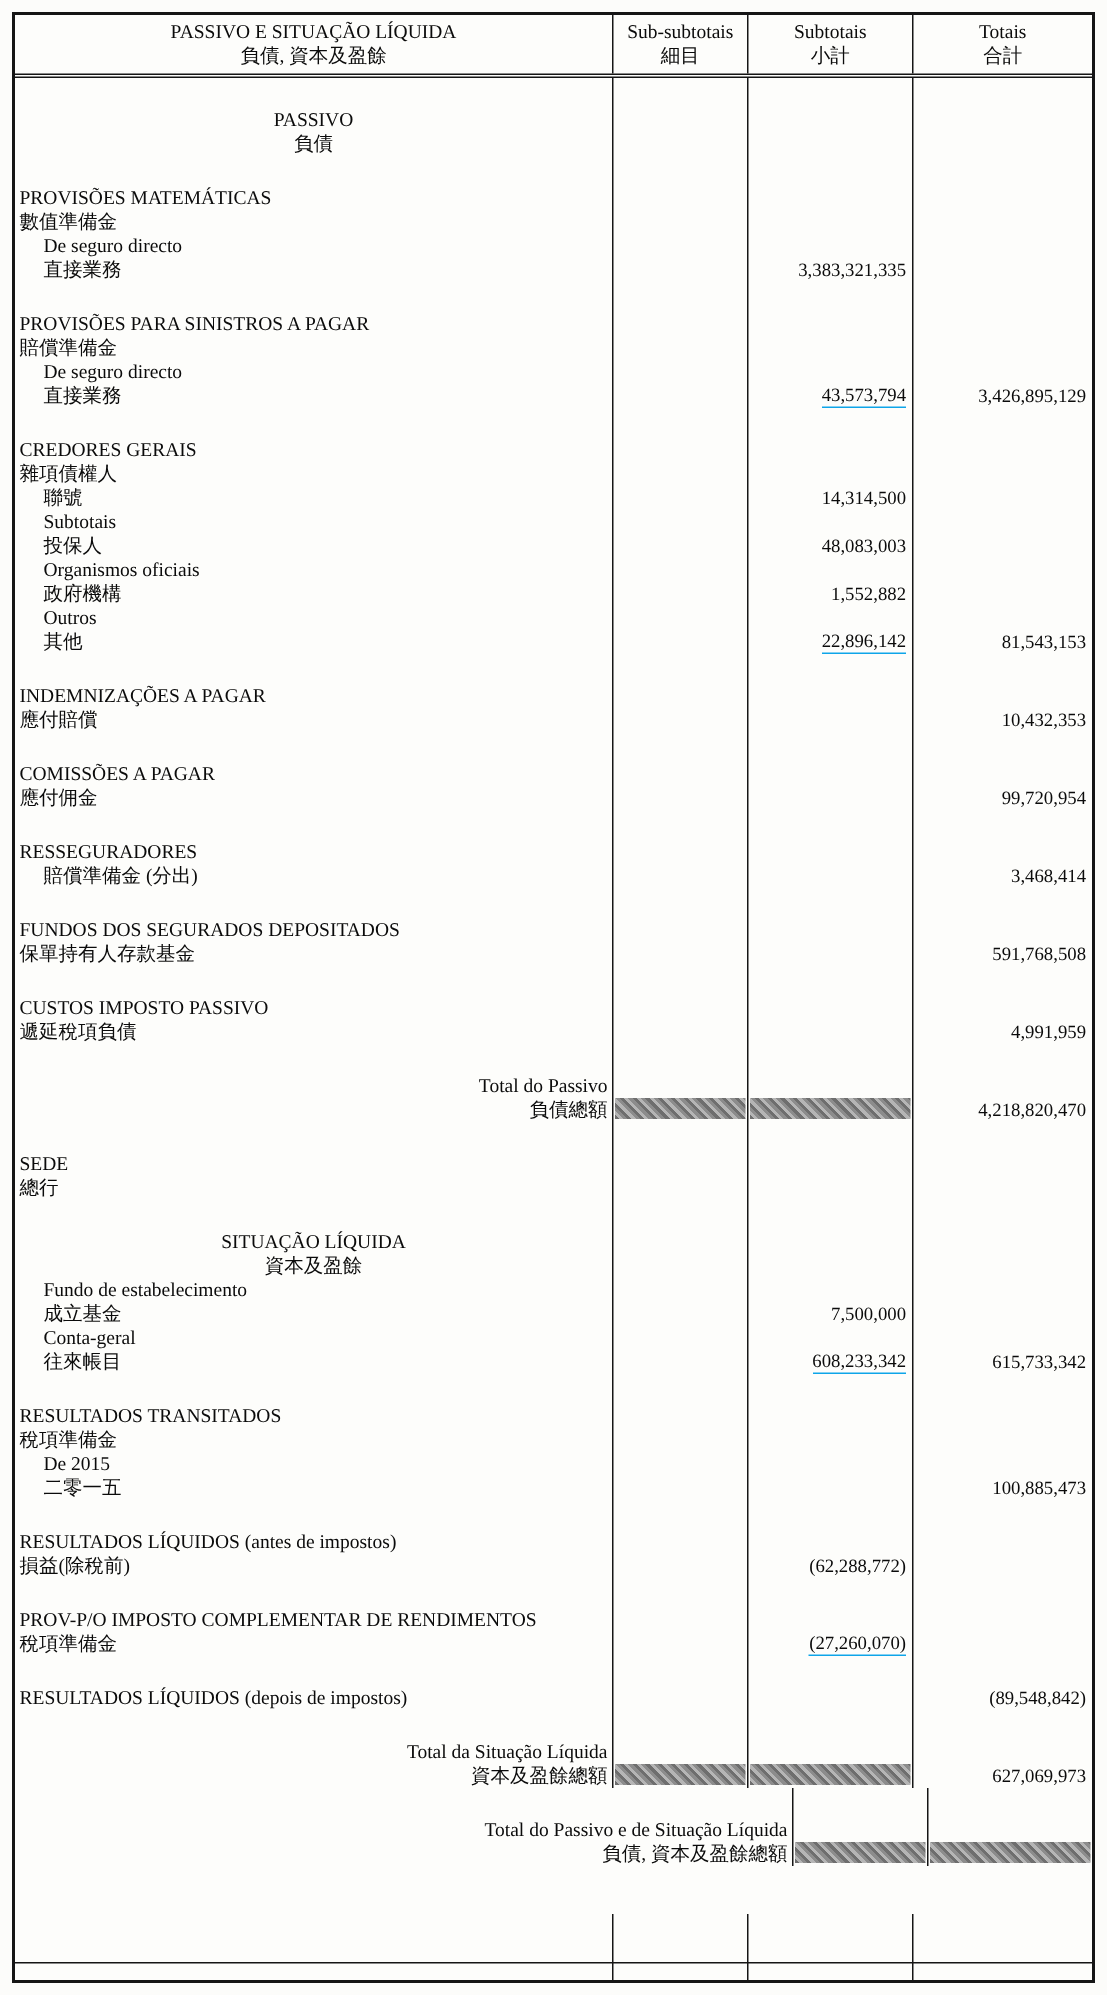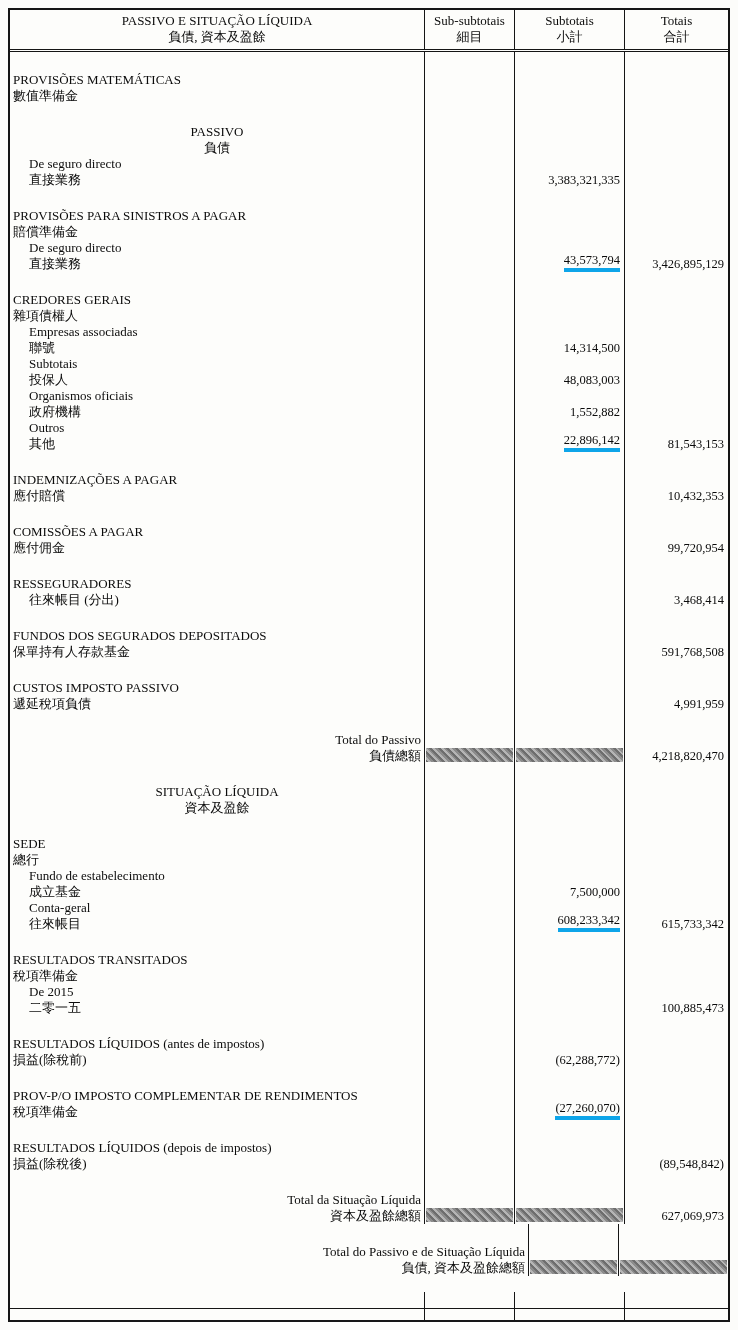--- a/index.html
+++ b/index.html
@@ -14,21 +14,21 @@
   .tbl {
     width:722px; height:1314px;
     border:2px solid #151515;
     display:flex; flex-direction:column;
     background:#fdfdfb;
   }
   
   .c1 { flex:1; min-width:0; }
   .c2 { width:90px;  border-left:1px solid #151515; }
   .c3 { width:110px; border-left:1px solid #151515; }
-  .c4 { width:104px; border-left:1px solid #151515; }
+  .c4 { width:120px; border-left:1px solid #151515; }
 
   .thead { display:flex; border-bottom:3px double #151515; flex:0 0 auto; }
   .thead .c { text-align:center; font-size:13px; line-height:16px; padding:3px 2px 4px; }
   .thead .pt { white-space:nowrap; }
 
   .tbody { flex:1 1 auto; display:flex; flex-direction:column; }
 
   .row { display:flex; align-items:stretch; flex:0 0 auto; }
   .row .c { display:flex; flex-direction:column; justify-content:flex-end; }
 
@@ -45,21 +45,21 @@
   .ind { padding-left:16px; }
   .total .c  { padding-top:20px; }
   .total .c1 { align-items:flex-end; text-align:right; padding-right:3px; }
 
   .num {
     font-size:12.5px; line-height:16px;
     align-self:flex-end;
     margin:0 4px 0 0;
     white-space:nowrap;
   }
-  .num.u { border-bottom:4px solid #0ea5e9; }
+  .num.u { border-bottom:1px solid #0ea5e9; }
 
   .bar {
     height:14px;
     margin:0 1px 2px 1px;
     background:repeating-linear-gradient(45deg,#6e6e6e 0 2px,#b5b5b5 2px 4px,#8c8c8c 4px 6px);
   }
 
   .grow { flex:1 1 auto; }
   .footstrip { height:12px; flex:0 0 auto; }
   .footstrip .c { border-top:1px solid #151515; }
@@ -84,38 +84,38 @@
         <div class="pt">Subtotais</div>
         <div class="zh">小計</div>
       </div>
       <div class="c c4">
         <div class="pt">Totais</div>
         <div class="zh">合計</div>
       </div>
     </div>
 
     <div class="tbody" id="tbody">
+        <div class="row center">
+          <div class="c c1">
+            <div class="pt">PASSIVO</div>
+            <div class="zh">負債</div>
+          </div>
+          <div class="c c2"></div>
+          <div class="c c3"></div>
+          <div class="c c4"></div>
+        </div>
         <div class="row main">
           <div class="c c1">
             <div class="pt">PROVISÕES MATEMÁTICAS</div>
             <div class="zh">數值準備金</div>
           </div>
           <div class="c c2"></div>
           <div class="c c3"></div>
           <div class="c c4"></div>
         </div>
-        <div class="row center">
-          <div class="c c1">
-            <div class="pt">PASSIVO</div>
-            <div class="zh">負債</div>
-          </div>
-          <div class="c c2"></div>
-          <div class="c c3"></div>
-          <div class="c c4"></div>
-        </div>
         <div class="row sub">
           <div class="c c1">
             <div class="pt">De seguro directo</div>
             <div class="zh">直接業務</div>
           </div>
           <div class="c c2"></div>
           <div class="c c3">
             <div class="num">3,383,321,335</div>
           </div>
           <div class="c c4"></div>
@@ -146,21 +146,20 @@
           <div class="c c1">
             <div class="pt">CREDORES GERAIS</div>
             <div class="zh">雜項債權人</div>
           </div>
           <div class="c c2"></div>
           <div class="c c3"></div>
           <div class="c c4"></div>
         </div>
         <div class="row sub">
           <div class="c c1">
-            <div class="pt">Empresas associadas</div>
             <div class="zh">聯號</div>
           </div>
           <div class="c c2"></div>
           <div class="c c3">
             <div class="num">14,314,500</div>
           </div>
           <div class="c c4"></div>
         </div>
         <div class="row sub">
           <div class="c c1">
@@ -215,21 +214,21 @@
           </div>
           <div class="c c2"></div>
           <div class="c c3"></div>
           <div class="c c4">
             <div class="num">99,720,954</div>
           </div>
         </div>
         <div class="row main">
           <div class="c c1">
             <div class="pt">RESSEGURADORES</div>
-            <div class="zh ind">往來帳目 (分出)</div>
+            <div class="zh ind">賠償準備金 (分出)</div>
           </div>
           <div class="c c2"></div>
           <div class="c c3"></div>
           <div class="c c4">
             <div class="num">3,468,414</div>
           </div>
         </div>
         <div class="row main">
           <div class="c c1">
             <div class="pt">FUNDOS DOS SEGURADOS DEPOSITADOS</div>
@@ -260,38 +259,38 @@
           <div class="c c2">
             <div class="bar"></div>
           </div>
           <div class="c c3">
             <div class="bar"></div>
           </div>
           <div class="c c4">
             <div class="num">4,218,820,470</div>
           </div>
         </div>
+        <div class="row main">
+          <div class="c c1">
+            <div class="pt">SEDE</div>
+            <div class="zh">總行</div>
+          </div>
+          <div class="c c2"></div>
+          <div class="c c3"></div>
+          <div class="c c4"></div>
+        </div>
         <div class="row center">
           <div class="c c1">
             <div class="pt">SITUAÇÃO LÍQUIDA</div>
             <div class="zh">資本及盈餘</div>
           </div>
           <div class="c c2"></div>
           <div class="c c3"></div>
           <div class="c c4"></div>
         </div>
-        <div class="row main">
-          <div class="c c1">
-            <div class="pt">SEDE</div>
-            <div class="zh">總行</div>
-          </div>
-          <div class="c c2"></div>
-          <div class="c c3"></div>
-          <div class="c c4"></div>
-        </div>
         <div class="row sub">
           <div class="c c1">
             <div class="pt">Fundo de estabelecimento</div>
             <div class="zh">成立基金</div>
           </div>
           <div class="c c2"></div>
           <div class="c c3">
             <div class="num">7,500,000</div>
           </div>
           <div class="c c4"></div>
@@ -347,21 +346,20 @@
           </div>
           <div class="c c2"></div>
           <div class="c c3">
             <div class="num u">(27,260,070)</div>
           </div>
           <div class="c c4"></div>
         </div>
         <div class="row main">
           <div class="c c1">
             <div class="pt">RESULTADOS LÍQUIDOS (depois de impostos)</div>
-            <div class="zh">損益(除稅後)</div>
           </div>
           <div class="c c2"></div>
           <div class="c c3"></div>
           <div class="c c4">
             <div class="num">(89,548,842)</div>
           </div>
         </div>
         <div class="row total">
           <div class="c c1">
             <div class="pt">Total da Situação Líquida</div>

